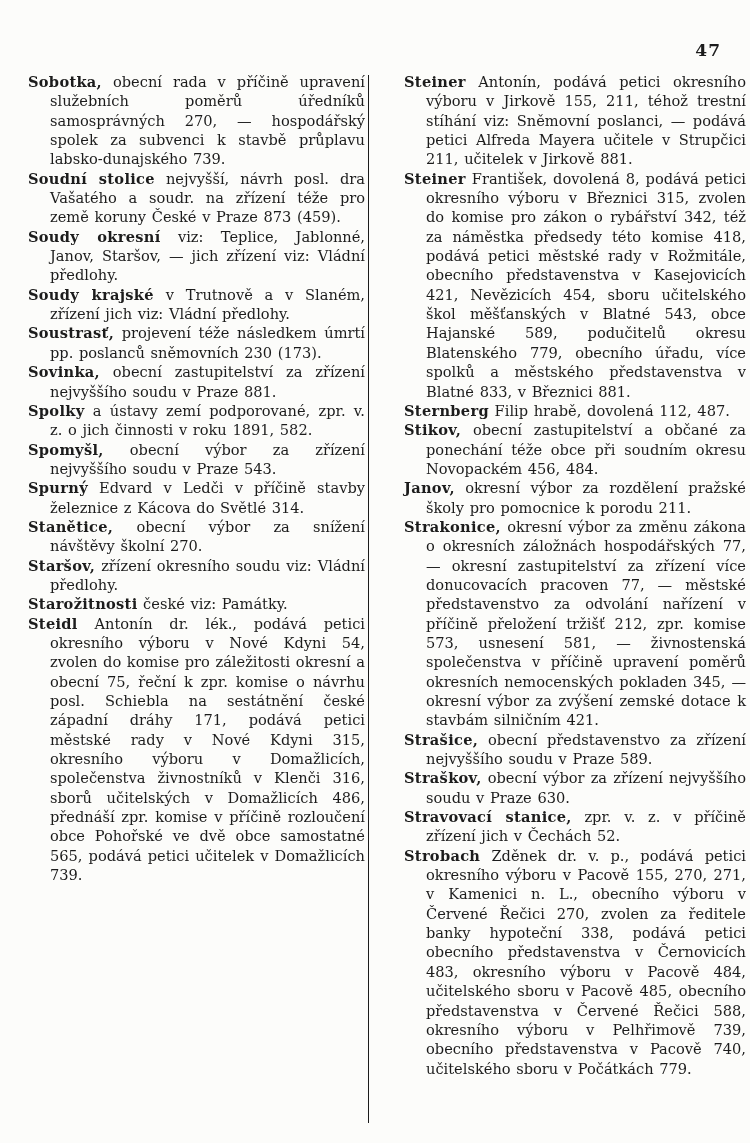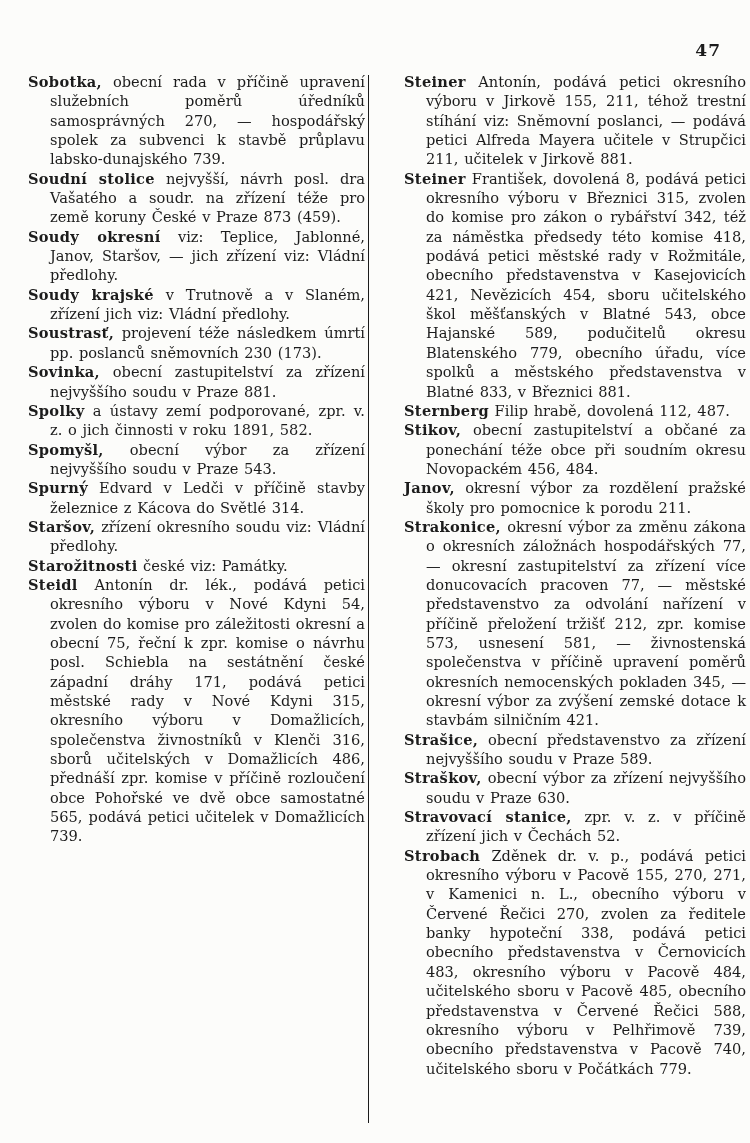--- a/index.html
+++ b/index.html
@@ -71,20 +71,21 @@
     <div class="col col-left" id="col-left">
         <p class="entry"><b>Sobotka,</b><span> obecní rada v příčině upravení služebních poměrů úředníků samosprávných 270, — hospodářský spolek za subvenci k stavbě průplavu labsko-dunajského 739.</span></p>
         <p class="entry"><b>Soudní stolice</b><span> nejvyšší, návrh posl. dra Vašatého a soudr. na zřízení téže pro země koruny České v Praze 873 (459).</span></p>
         <p class="entry"><b>Soudy okresní</b><span> viz: Teplice, Jablonné, Janov, Staršov, — jich zřízení viz: Vládní předlohy.</span></p>
         <p class="entry"><b>Soudy krajské</b><span> v Trutnově a v Slaném, zřízení jich viz: Vládní předlohy.</span></p>
         <p class="entry"><b>Soustrasť,</b><span> projevení téže následkem úmrtí pp. poslanců sněmovních 230 (173).</span></p>
         <p class="entry"><b>Sovinka,</b><span> obecní zastupitelství za zřízení nejvyššího soudu v Praze 881.</span></p>
         <p class="entry"><b>Spolky</b><span> a ústavy zemí podporované, zpr. v. z. o jich činnosti v roku 1891, 582.</span></p>
         <p class="entry"><b>Spomyšl,</b><span> obecní výbor za zřízení nejvyššího soudu v Praze 543.</span></p>
         <p class="entry"><b>Spurný</b><span> Edvard v Ledči v příčině stavby železnice z Kácova do Světlé 314.</span></p>
+        <p class="entry"><b>Stanětice,</b><span> obecní výbor za snížení návštěvy školní 270.</span></p>
         <p class="entry"><b>Staršov,</b><span> zřízení okresního soudu viz: Vládní předlohy.</span></p>
         <p class="entry"><b>Starožitnosti</b><span> české viz: Památky.</span></p>
         <p class="entry"><b>Steidl</b><span> Antonín dr. lék., podává petici okresního výboru v Nové Kdyni 54, zvolen do komise pro záležitosti okresní a obecní 75, řeční k zpr. komise o návrhu posl. Schiebla na sestátnění české západní dráhy 171, podává petici městské rady v Nové Kdyni 315, okresního výboru v Domažlicích, společenstva živnostníků v Klenči 316, sborů učitelských v Domažlicích 486, přednáší zpr. komise v příčině rozloučení obce Pohořské ve dvě obce samostatné 565, podává petici učitelek v Domažlicích 739.</span></p>
       </div>
     <div class="col col-right" id="col-right">
         <p class="entry"><b>Steiner</b><span> Antonín, podává petici okresního výboru v Jirkově 155, 211, téhož trestní stíhání viz: Sněmovní poslanci, — podává petici Alfreda Mayera učitele v Strupčici 211, učitelek v Jirkově 881.</span></p>
         <p class="entry"><b>Steiner</b><span> František, dovolená 8, podává petici okresního výboru v Březnici 315, zvolen do komise pro zákon o rybářství 342, též za náměstka předsedy této komise 418, podává petici městské rady v Rožmitále, obecního představenstva v Kasejovicích 421, Nevězicích 454, sboru učitelského škol měšťanských v Blatné 543, obce Hajanské 589, podučitelů okresu Blatenského 779, obecního úřadu, více spolků a městského představenstva v Blatné 833, v Březnici 881.</span></p>
         <p class="entry"><b>Sternberg</b><span> Filip hrabě, dovolená 112, 487.</span></p>
         <p class="entry"><b>Stikov,</b><span> obecní zastupitelství a občané za ponechání téže obce při soudním okresu Novopackém 456, 484.</span></p>
         <p class="entry"><b>Janov,</b><span> okresní výbor za rozdělení pražské školy pro pomocnice k porodu 211.</span></p>

